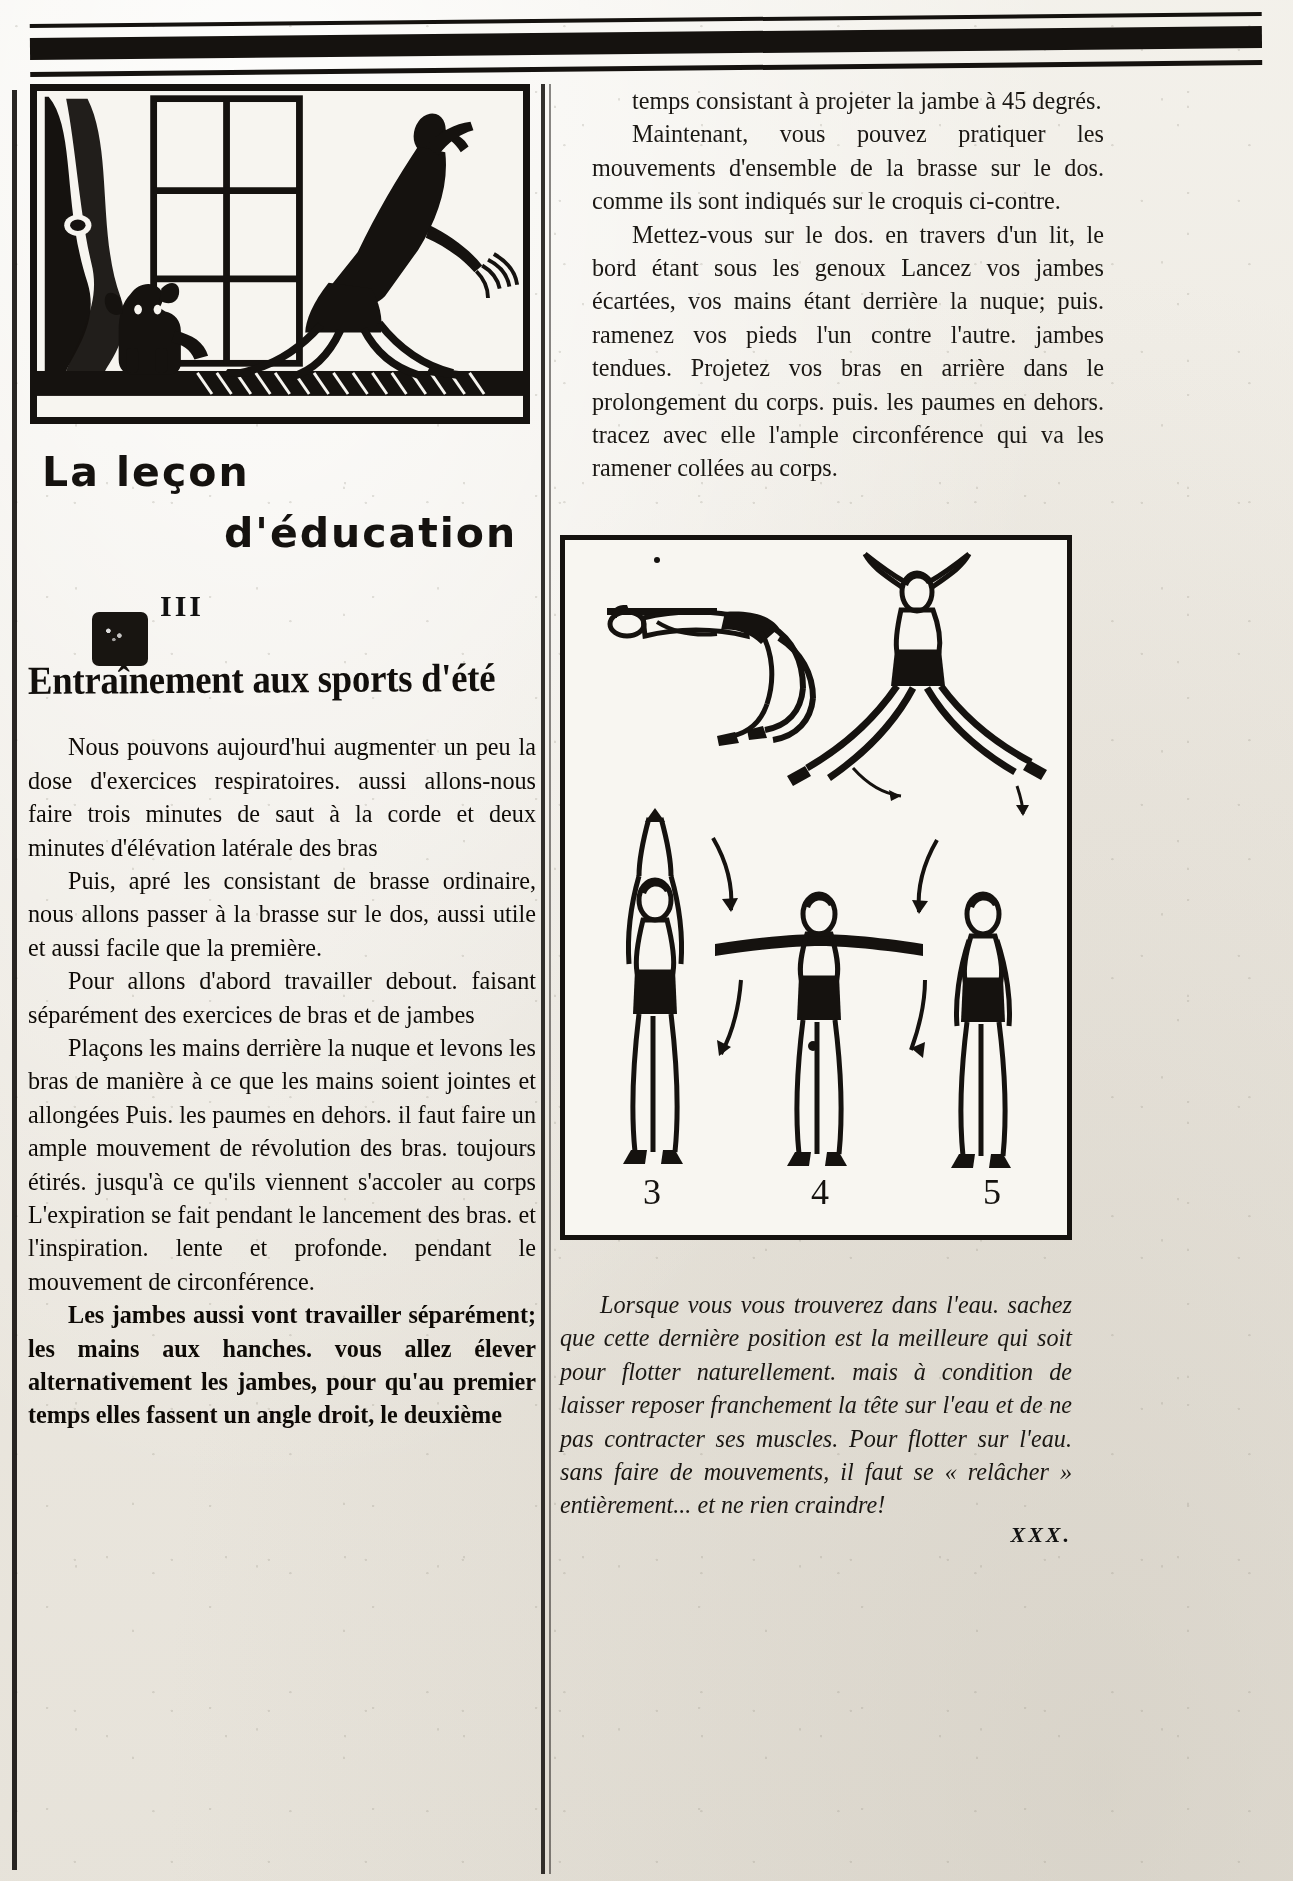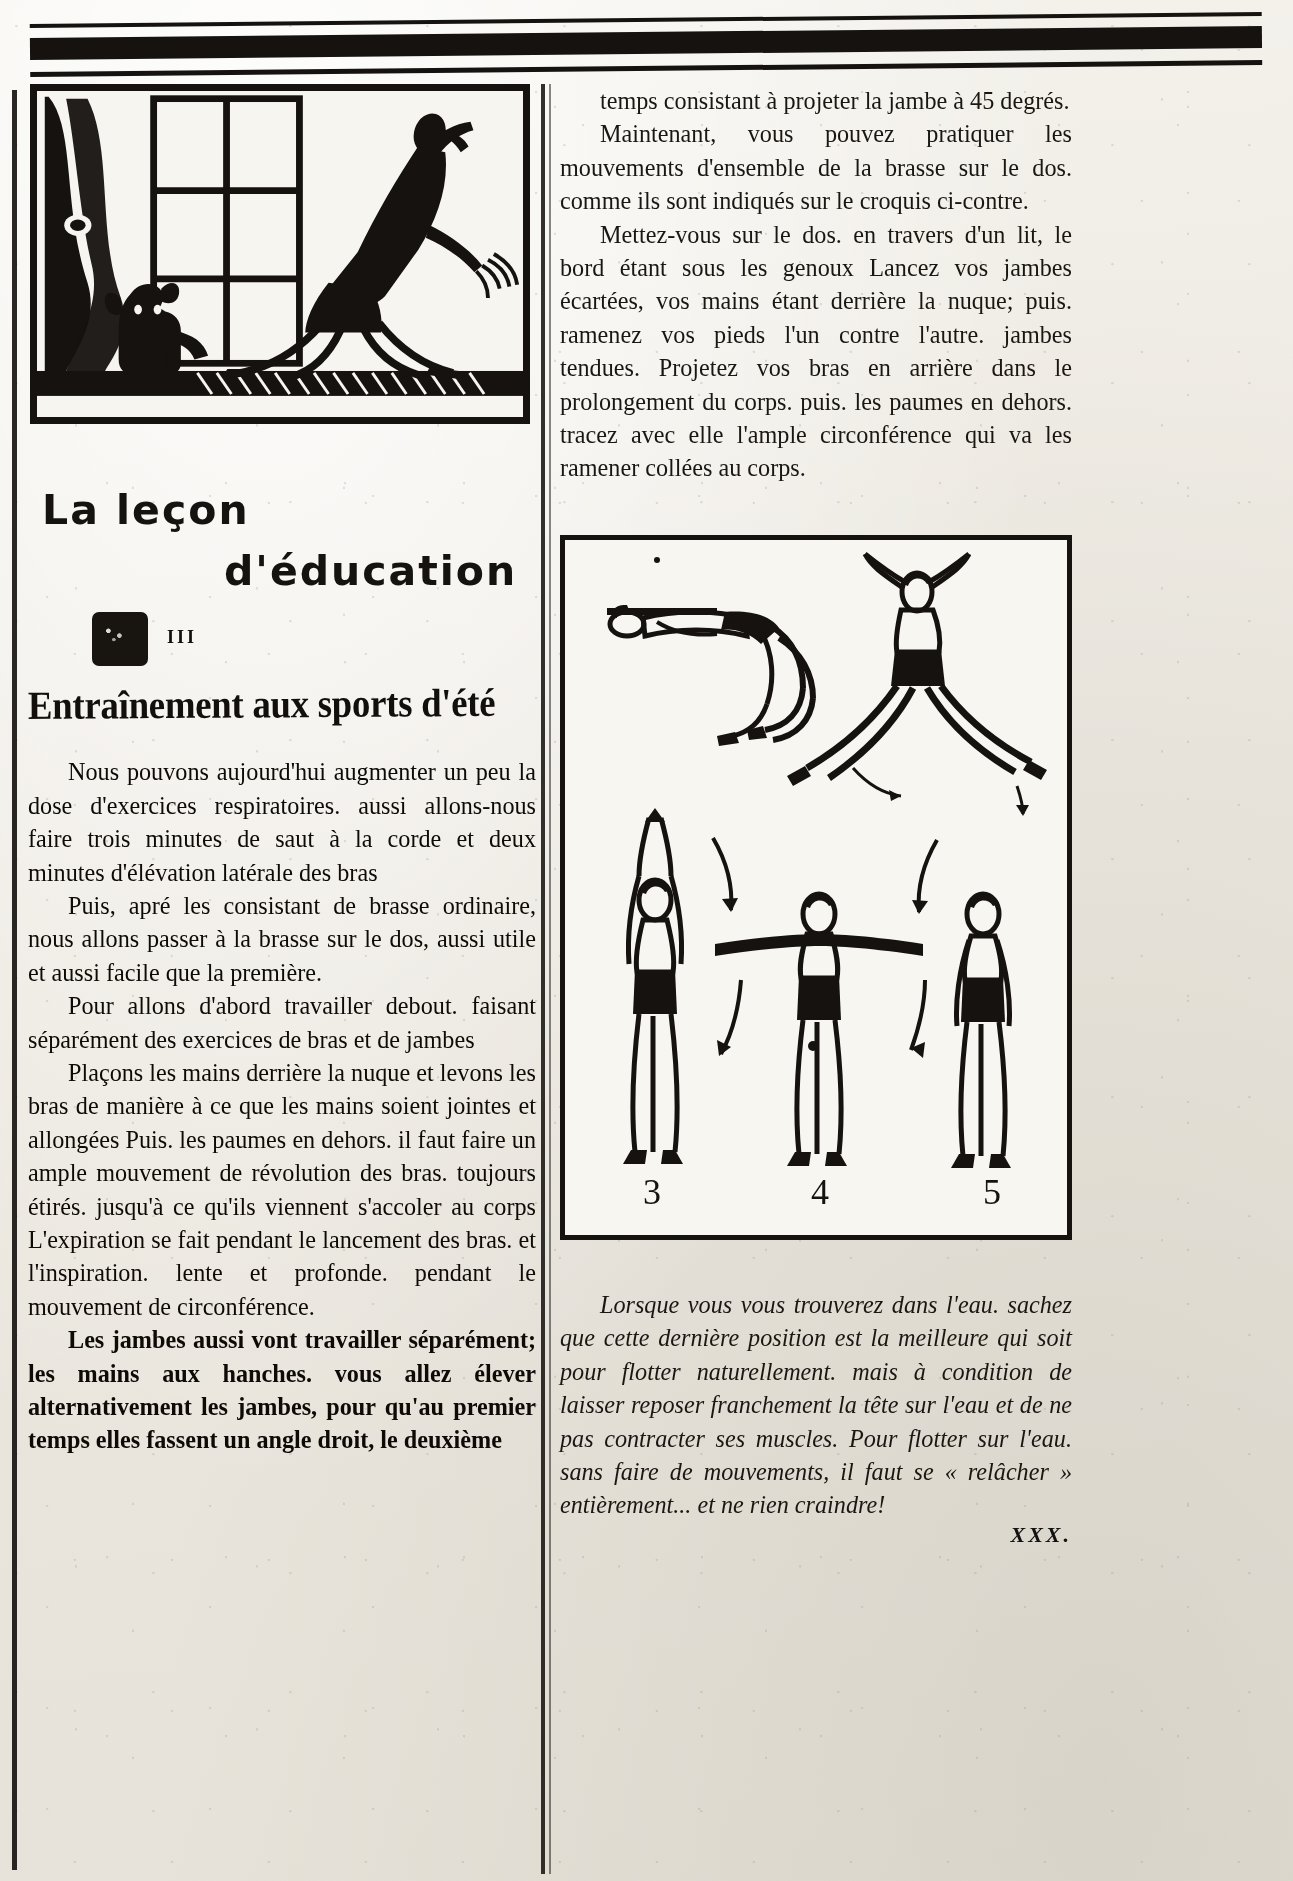--- a/index.html
+++ b/index.html
@@ -43,22 +43,22 @@
 
   
   .vrule-left{position:absolute;left:12px;top:90px;width:5px;height:1780px;background:#171411;opacity:.92;}
 
   
   .vrule-mid{position:absolute;left:541px;top:84px;width:4px;height:1790px;background:#171411;opacity:.88;}
   .vrule-mid2{position:absolute;left:549px;top:84px;width:2px;height:1790px;background:#171411;opacity:.5;}
 
   
   .col{position:absolute;top:84px;}
-  .col-left{left:28px;width:508px;margin-top:38px;}
-  .col-right{left:560px;width:512px;}
+  .col-left{left:28px;width:508px;}
+  .col-right{left:592px;width:512px;}
 
   
   .illus1{position:absolute;left:30px;top:84px;width:500px;height:340px;background:#f7f5f0;border:7px solid #15120f;box-sizing:border-box;overflow:hidden;}
 
   
   .lesson-title{margin-top:358px;}
   .lt-line{
     font-family:"DejaVu Sans", sans-serif;
     font-weight:700;
     font-size:41px;
@@ -75,21 +75,21 @@
   }
   .sq-mark::after{
     content:"";position:absolute;left:12px;top:14px;width:22px;height:16px;
     background:
       radial-gradient(circle at 20% 30%, rgba(255,255,255,.85) 0 2px, transparent 2.6px),
       radial-gradient(circle at 70% 60%, rgba(255,255,255,.75) 0 2px, transparent 2.6px),
       radial-gradient(circle at 45% 85%, rgba(255,255,255,.6) 0 1.5px, transparent 2px);
   }
   .roman{
     text-align:center;font-family:"Liberation Serif", serif;font-weight:700;
-    font-size:18px;letter-spacing:3px;margin:26px 0 0 0;padding-right:200px;
+    font-size:30px;letter-spacing:3px;margin:26px 0 0 0;padding-right:200px;
   }
   .sub-headline{
     font-family:"Liberation Serif", serif;
     font-weight:700;
     font-size:40px;
     letter-spacing:-.3px;
     text-align:center;
     margin:34px 0 0 0;
     transform:scaleX(.92) rotate(-.35deg);
     transform-origin:left center;

